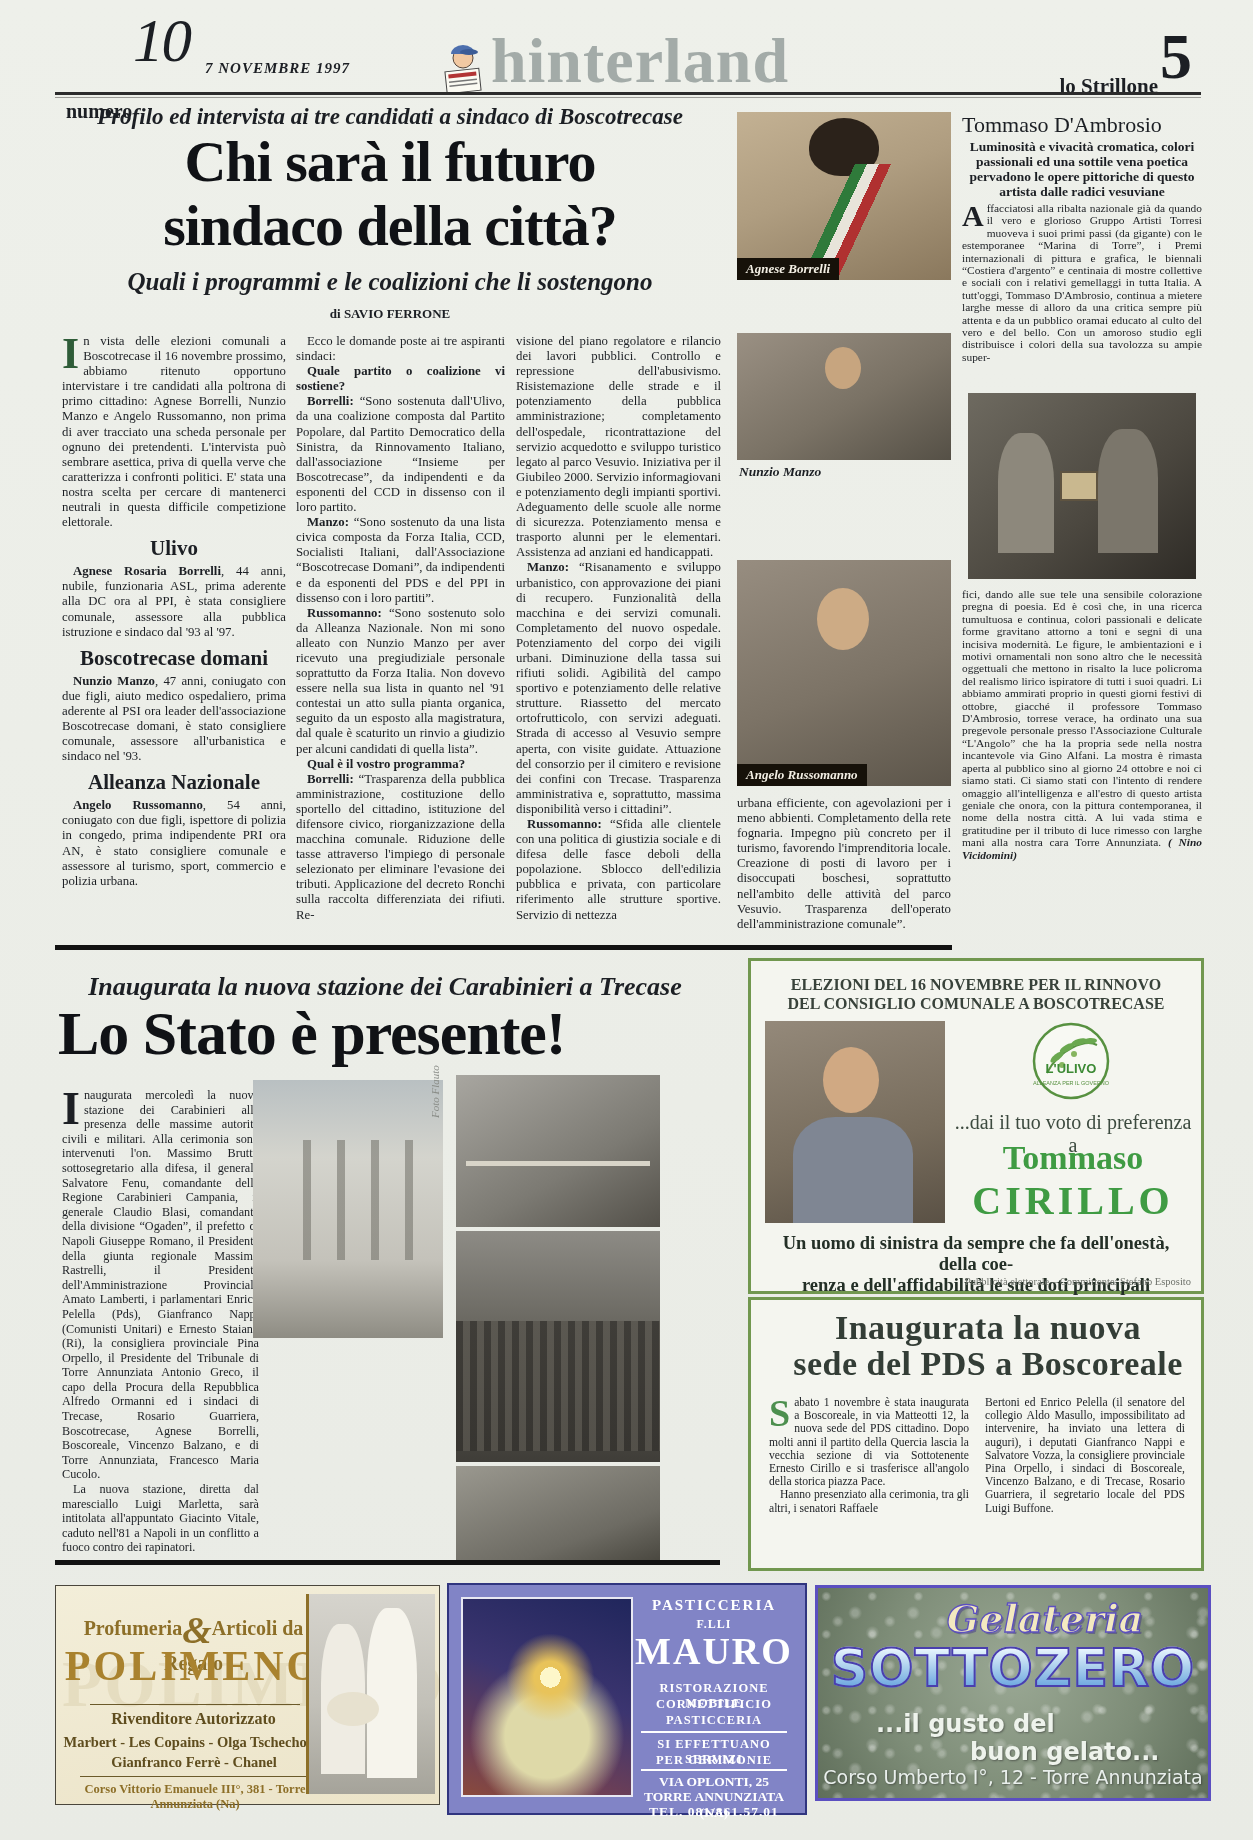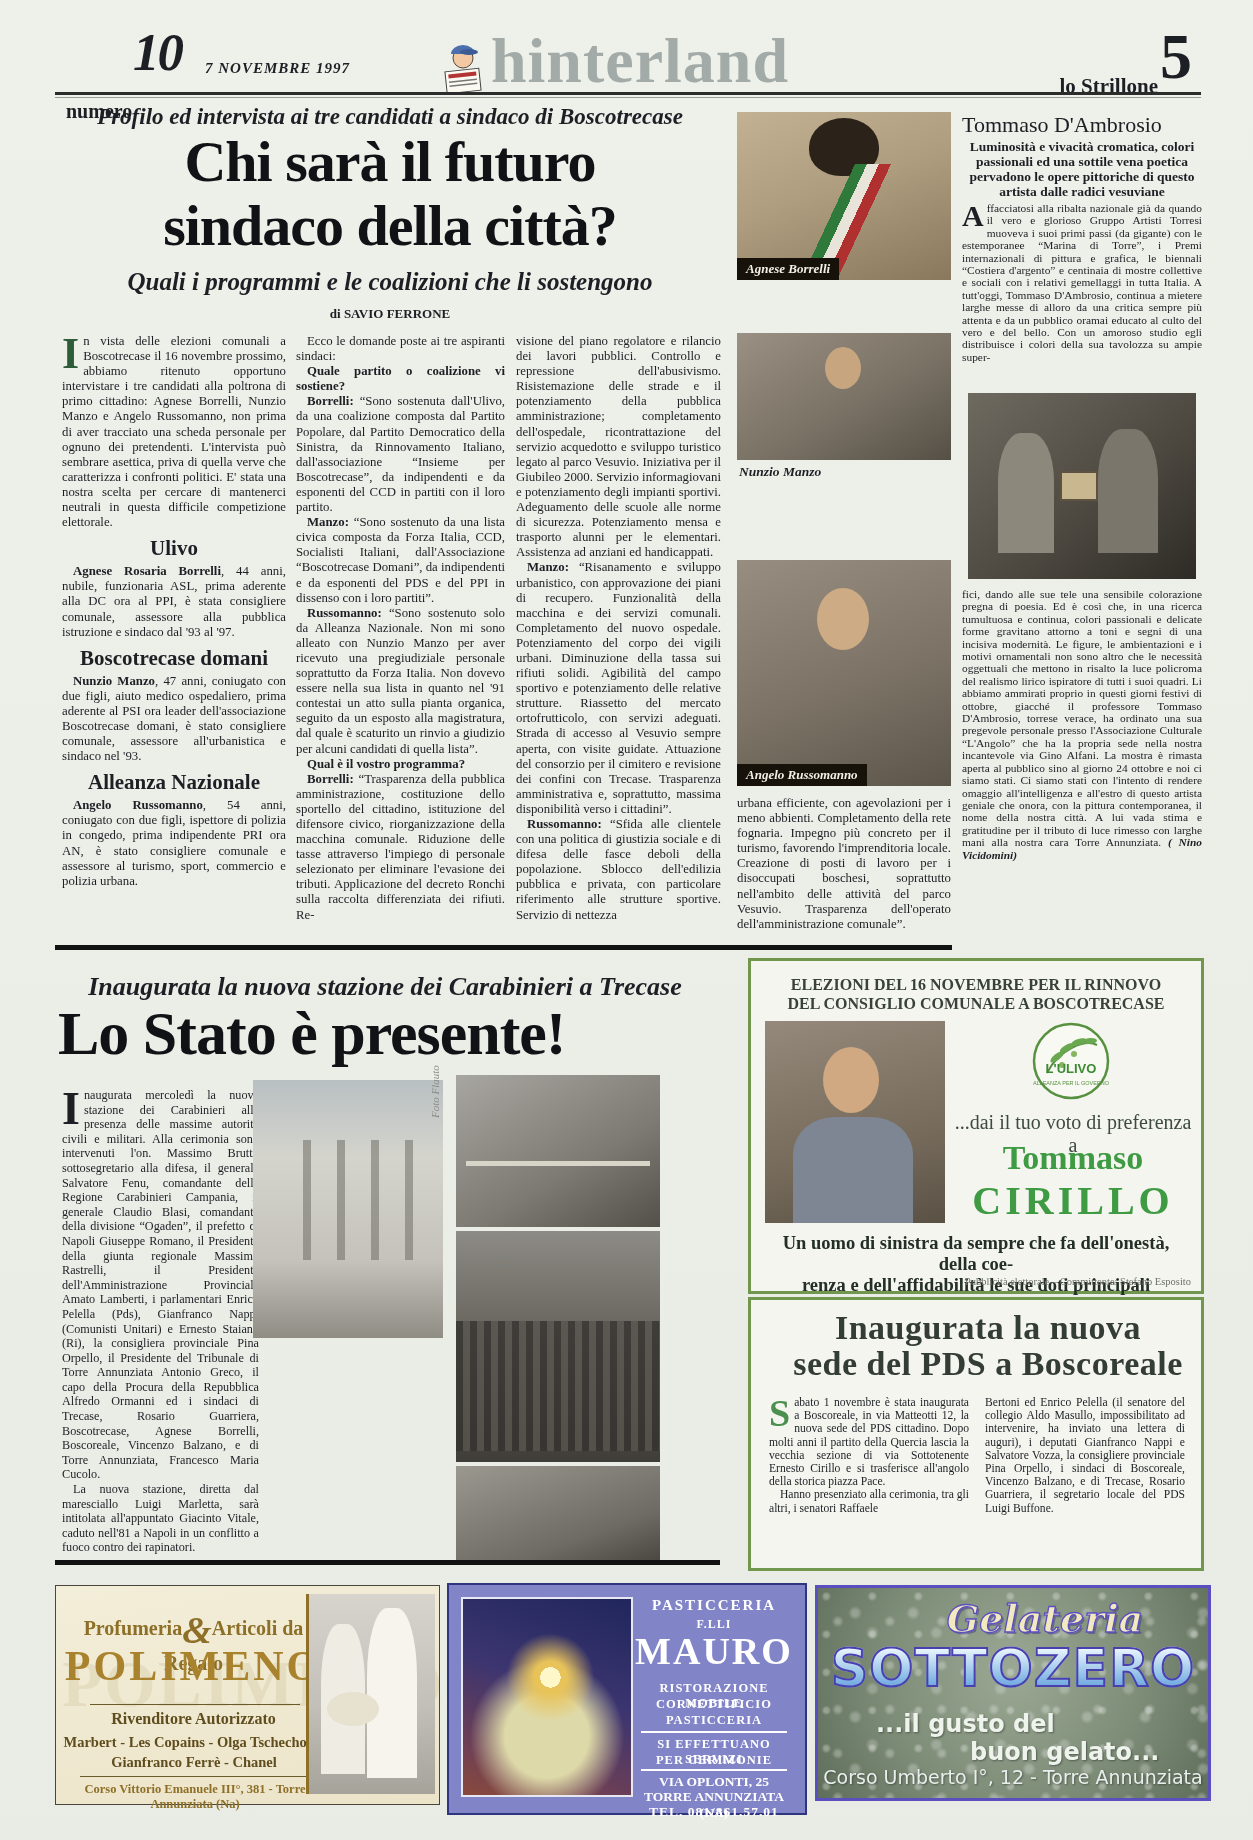--- a/index.html
+++ b/index.html
@@ -8,21 +8,21 @@
         background:linear-gradient(180deg,#eef0ea 0%,#ecEEe8 40%,#e9ebe5 100%);
         font-family:"Liberation Serif",serif;color:#1c1f24;}
   .abs{position:absolute;}
   .jtext{text-align:justify;}
   .b{font-weight:bold;}
   .ind{text-indent:11px;margin:0;}
   p{margin:0;}
 
   
   #hdr-numero-label{left:66px;top:56px;font-size:20px;font-weight:bold;margin-top:44px;}
-  #hdr-numero-big{left:133px;top:22px;font-size:53px;font-weight:bold;font-style:italic;letter-spacing:-2px;}
+  #hdr-numero-big{left:133px;top:6px;font-size:61px;font-weight:normal;font-style:italic;letter-spacing:-2px;}
   #hdr-date{left:205px;top:60px;font-size:15px;font-weight:bold;font-style:italic;letter-spacing:1px;}
   #mascot{left:440px;top:38px;}
   #masthead{left:420px;top:24px;width:440px;text-align:center;font-size:64px;font-weight:bold;
             color:#a3aba8;letter-spacing:1px;}
   #hdr-brand{left:1058px;top:58px;width:100px;text-align:right;font-size:21px;font-weight:bold;margin-top:16px;}
   #hdr-pagenum{left:1160px;top:20px;font-size:64px;font-weight:bold;}
   #rule-a{left:55px;top:92px;width:1146px;height:3px;background:#2c2c2c;}
   #rule-b{left:55px;top:97px;width:1146px;height:1px;background:#9b9b97;}
 
   
@@ -224,21 +224,21 @@
     <p class="ind"><span class="b">Agnese Rosaria Borrelli</span><span>, 44 anni, nubile, funzionaria ASL, prima aderente alla DC ora al PPI, è stata consigliere comunale, assessore alla pubblica istruzione e sindaco dal '93 al '97.</span></p>
     <div class="colhead">Boscotrecase domani</div>
     <p class="ind"><span class="b">Nunzio Manzo</span><span>, 47 anni, coniugato con due figli, aiuto medico ospedaliero, prima aderente al PSI ora leader dell'associazione Boscotrecase domani, è stato consigliere comunale, assessore all'urbanistica e sindaco nel '93.</span></p>
     <div class="colhead">Alleanza Nazionale</div>
     <p class="ind"><span class="b">Angelo Russomanno</span><span>, 54 anni, coniugato con due figli, ispettore di polizia in congedo, prima indipendente PRI ora AN, è stato consigliere comunale e assessore al turismo, sport, commercio e polizia urbana.</span></p>
   </div>
 
   <div class="abs mcol jtext" id="m-col2">
     <p class="ind">Ecco le domande poste ai tre aspiranti sindaci:</p>
     <p class="ind b">Quale partito o coalizione vi sostiene?</p>
-    <p class="ind"><span class="b">Borrelli:</span> <span>“Sono sostenuta dall'Ulivo, da una coalizione composta dal Partito Popolare, dal Partito Democratico della Sinistra, da Rinnovamento Italiano, dall'associazione “Insieme per Boscotrecase”, da indipendenti e da esponenti del CCD in partiti con il loro partito.</span></p>
+    <p class="ind"><span class="b">Borrelli:</span> <span>“Sono sostenuta dall'Ulivo, da una coalizione composta dal Partito Popolare, dal Partito Democratico della Sinistra, da Rinnovamento Italiano, dall'associazione “Insieme per Boscotrecase”, da indipendenti e da esponenti del CCD in dissenso con il loro partito.</span></p>
     <p class="ind"><span class="b">Manzo:</span> <span>“Sono sostenuto da una lista civica composta da Forza Italia, CCD, Socialisti Italiani, dall'Associazione “Boscotrecase Domani”, da indipendenti e da esponenti del PDS e del PPI in dissenso con i loro partiti”.</span></p>
     <p class="ind"><span class="b">Russomanno:</span> <span>“Sono sostenuto solo da Alleanza Nazionale. Non mi sono alleato con Nunzio Manzo per aver ricevuto una pregiudiziale personale soprattutto da Forza Italia. Non dovevo essere nella sua lista in quanto nel '91 contestai un atto sulla pianta organica, seguito da un esposto alla magistratura, dal quale è scaturito un rinvio a giudizio per alcuni candidati di quella lista”.</span></p>
     <p class="ind b">Qual è il vostro programma?</p>
     <p class="ind"><span class="b">Borrelli:</span> <span>“Trasparenza della pubblica amministrazione, costituzione dello sportello del cittadino, istituzione del difensore civico, riorganizzazione della macchina comunale. Riduzione delle tasse attraverso l'impiego di personale selezionato per eliminare l'evasione dei tributi. Applicazione del decreto Ronchi sulla raccolta differenziata dei rifiuti. Re-</span></p>
   </div>
 
   <div class="abs mcol jtext" id="m-col3">
     <p>visione del piano regolatore e rilancio dei lavori pubblici. Controllo e repressione dell'abusivismo. Risistemazione delle strade e il potenziamento della pubblica amministrazione; completamento dell'ospedale, ricontrattazione del servizio acquedotto e sviluppo turistico legato al parco Vesuvio. Iniziativa per il Giubileo 2000. Servizio informagiovani e potenziamento degli impianti sportivi. Adeguamento delle scuole alle norme di sicurezza. Potenziamento mensa e trasporto alunni per le elementari. Assistenza ad anziani ed handicappati.</p>
     <p class="ind"><span class="b">Manzo:</span> <span>“Risanamento e sviluppo urbanistico, con approvazione dei piani di recupero. Funzionalità della macchina e dei servizi comunali. Completamento del nuovo ospedale. Potenziamento del corpo dei vigili urbani. Diminuzione della tassa sui rifiuti solidi. Agibilità del campo sportivo e potenziamento delle relative strutture. Riassetto del mercato ortofrutticolo, con servizi adeguati. Strada di accesso al Vesuvio sempre aperta, con visite guidate. Attuazione del consorzio per il cimitero e revisione dei confini con Trecase. Trasparenza amministrativa e, soprattutto, massima disponibilità verso i cittadini”.</span></p>
     <p class="ind"><span class="b">Russomanno:</span> <span>“Sfida alle clientele con una politica di giustizia sociale e di difesa delle fasce deboli della popolazione. Sblocco dell'edilizia pubblica e privata, con particolare riferimento alle strutture sportive. Servizio di nettezza</span></p>

